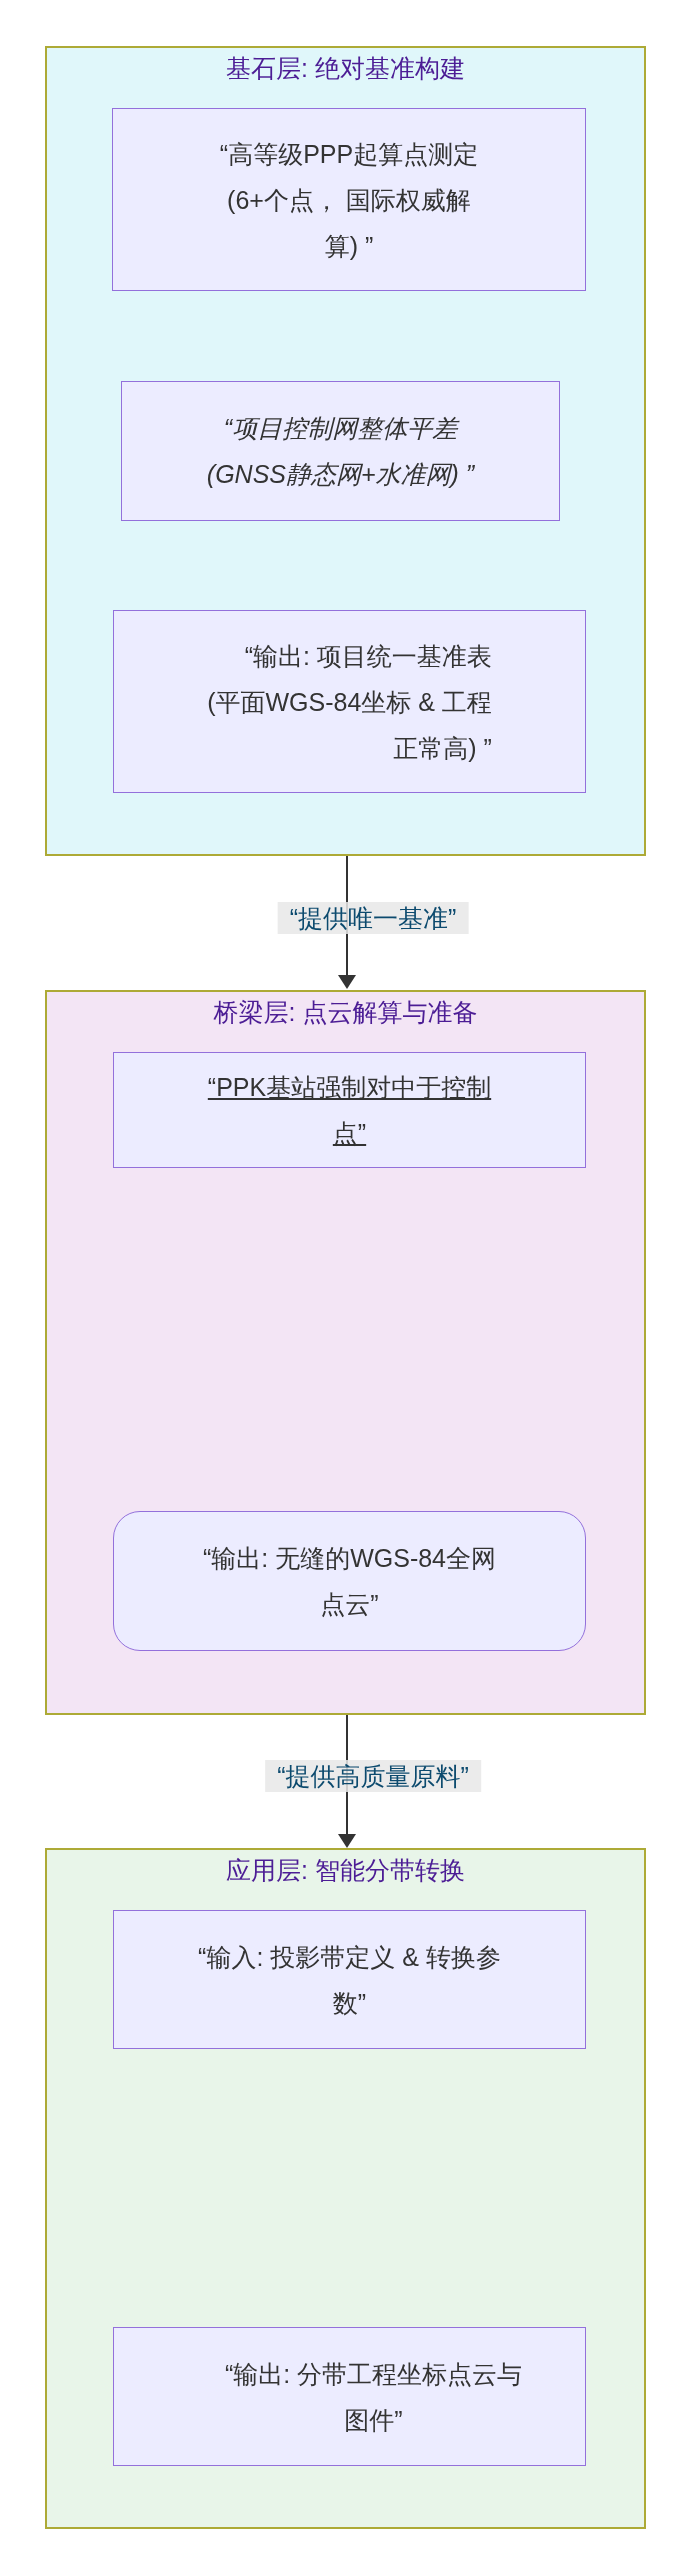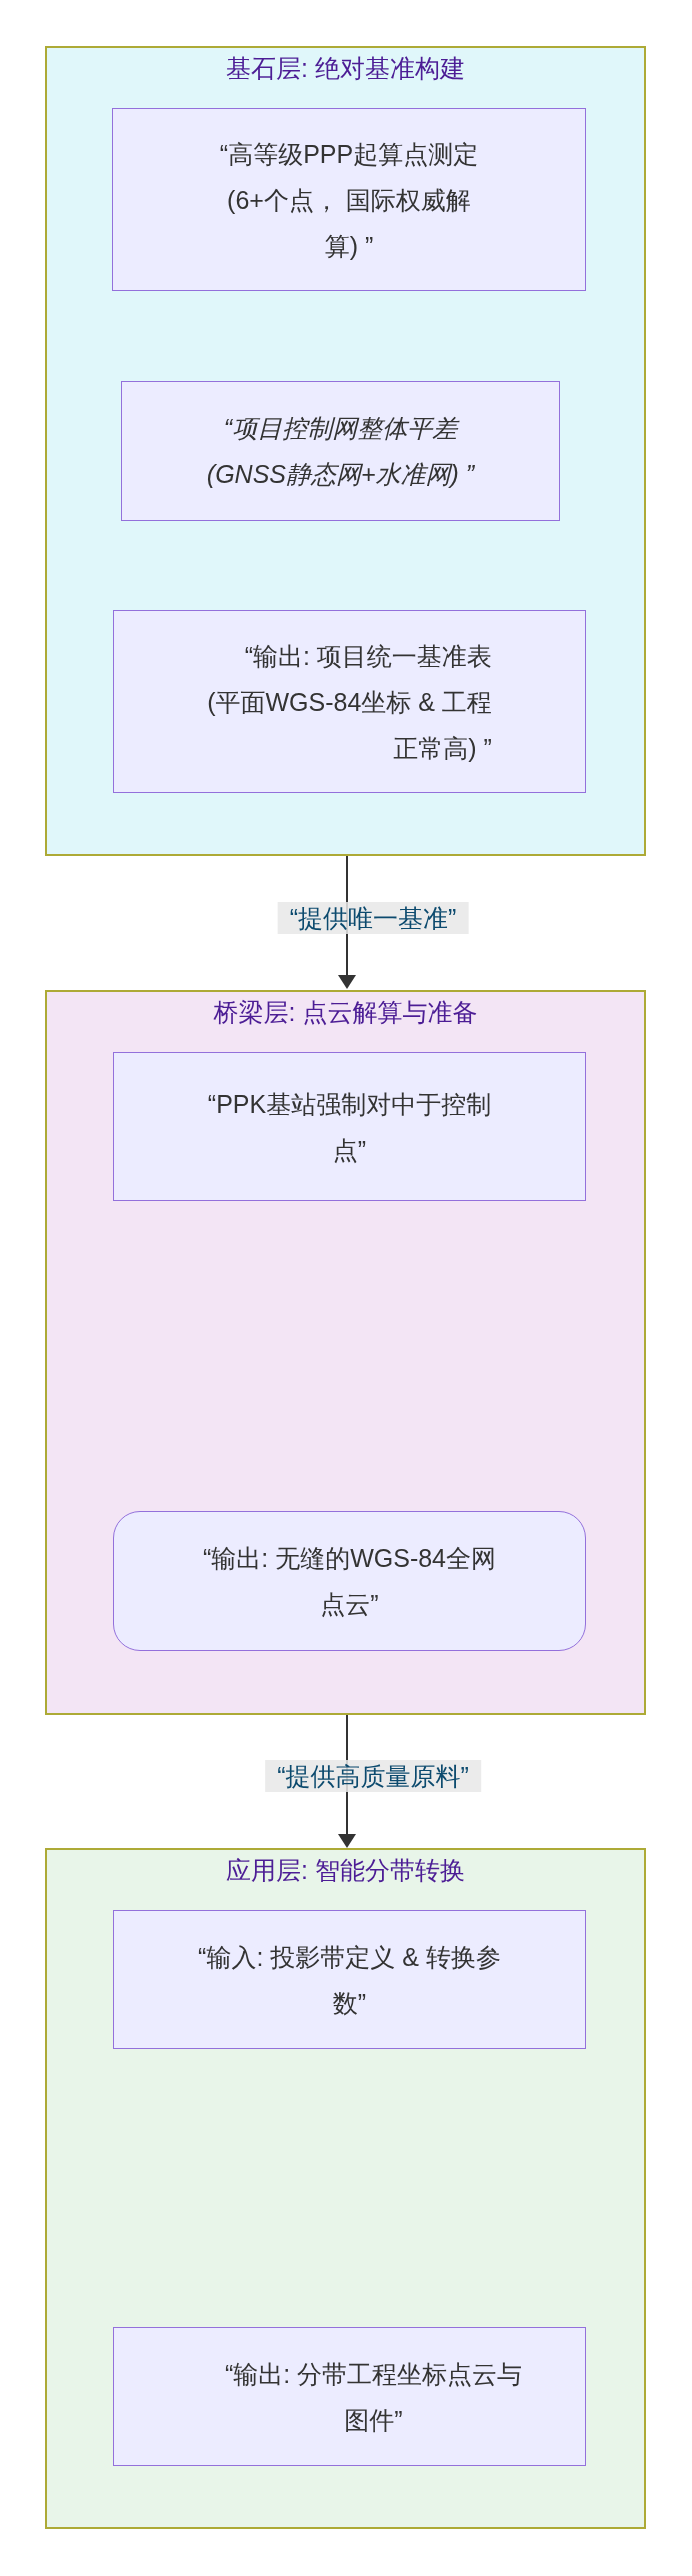--- a/index.html
+++ b/index.html
@@ -91,21 +91,21 @@
 (平面WGS-84坐标 &amp; 工程
 正常高) ”</div>
   </section>
 
   <div class="edge-line" style="top:856px;height:120px;"></div>
   <div class="arrowhead" style="top:975px;"></div>
   <div class="edge-label" style="top:902px;">“提供唯一基准”</div>
 
   <section class="cluster" style="top:990px;height:725px;background:#f3e5f5;">
     <div class="cluster-title">桥梁层: 点云解算与准备</div>
-    <div class="node" style="left:66px;top:60px;width:473px;height:149px;">“PPK基站强制对中于控制
+    <div class="node" style="left:66px;top:60px;width:473px;height:116px;text-decoration:underline;">“PPK基站强制对中于控制
 点”</div>
     <div class="node" style="left:66px;top:519px;width:473px;height:140px;border-radius:27px;">“输出: 无缝的WGS-84全网
 点云”</div>
   </section>
 
   <div class="edge-line" style="top:1715px;height:120px;"></div>
   <div class="arrowhead" style="top:1834px;"></div>
   <div class="edge-label" style="top:1760px;">“提供高质量原料”</div>
 
   <section class="cluster" style="top:1848px;height:681px;background:#e8f5e9;">

